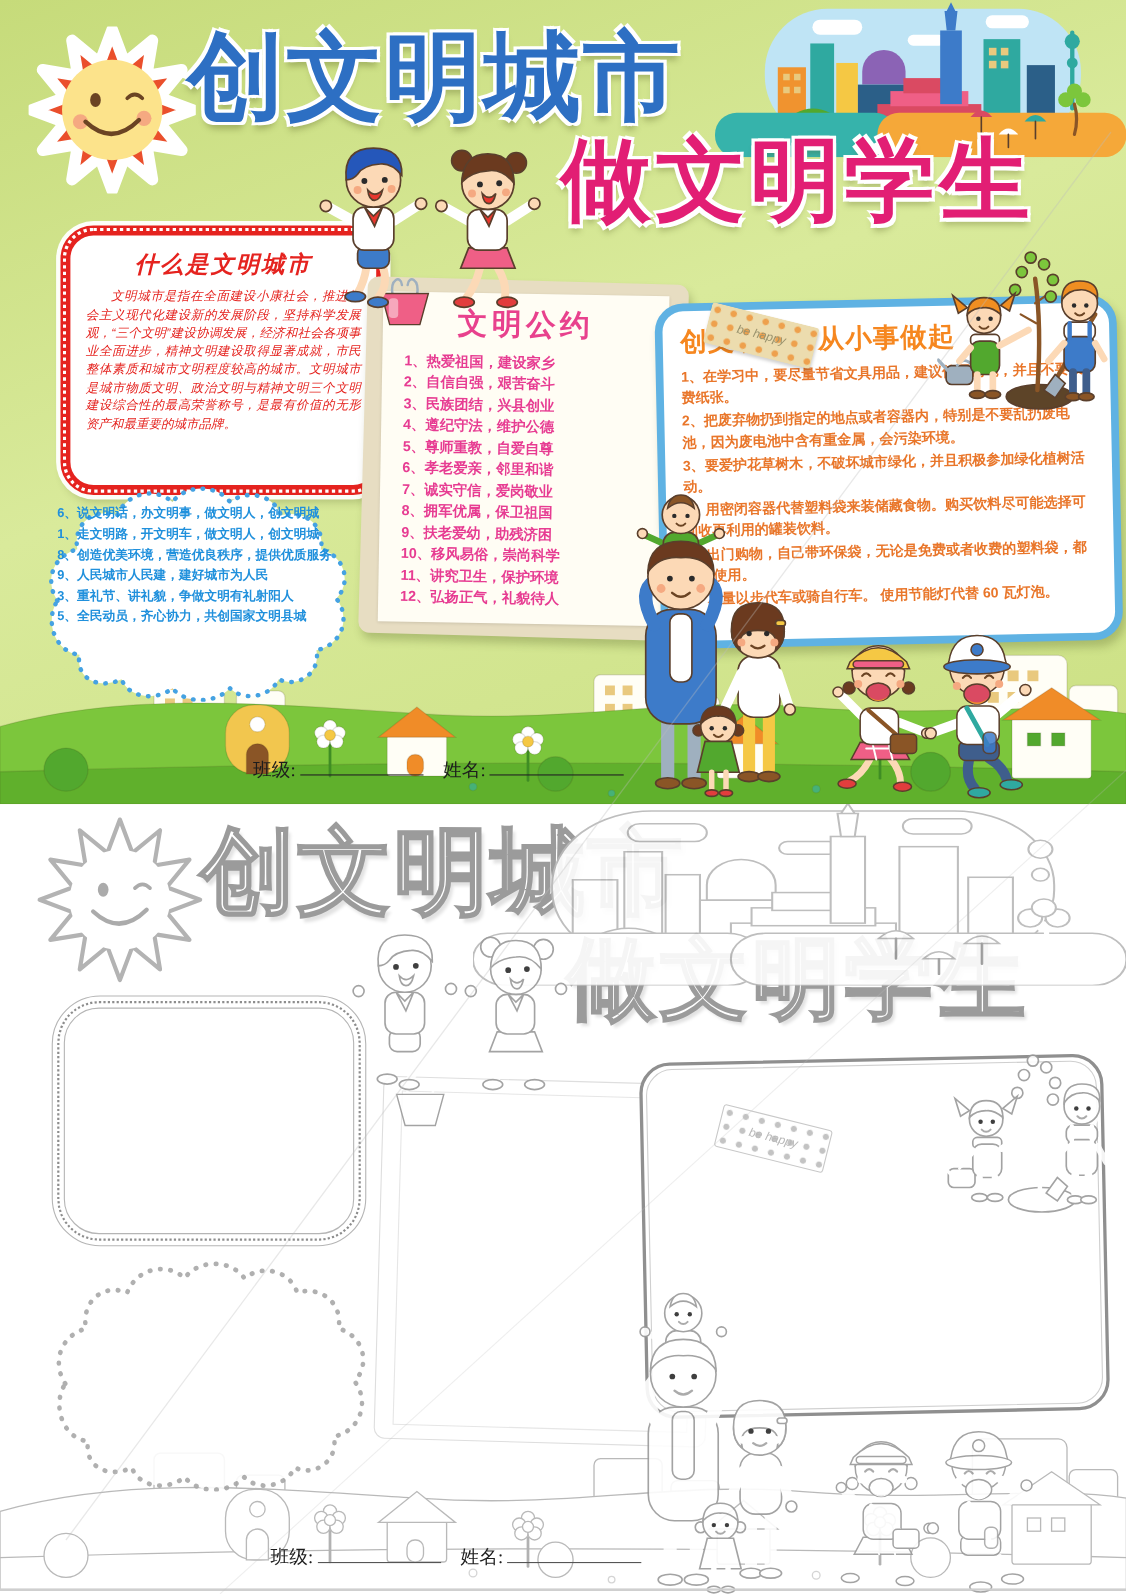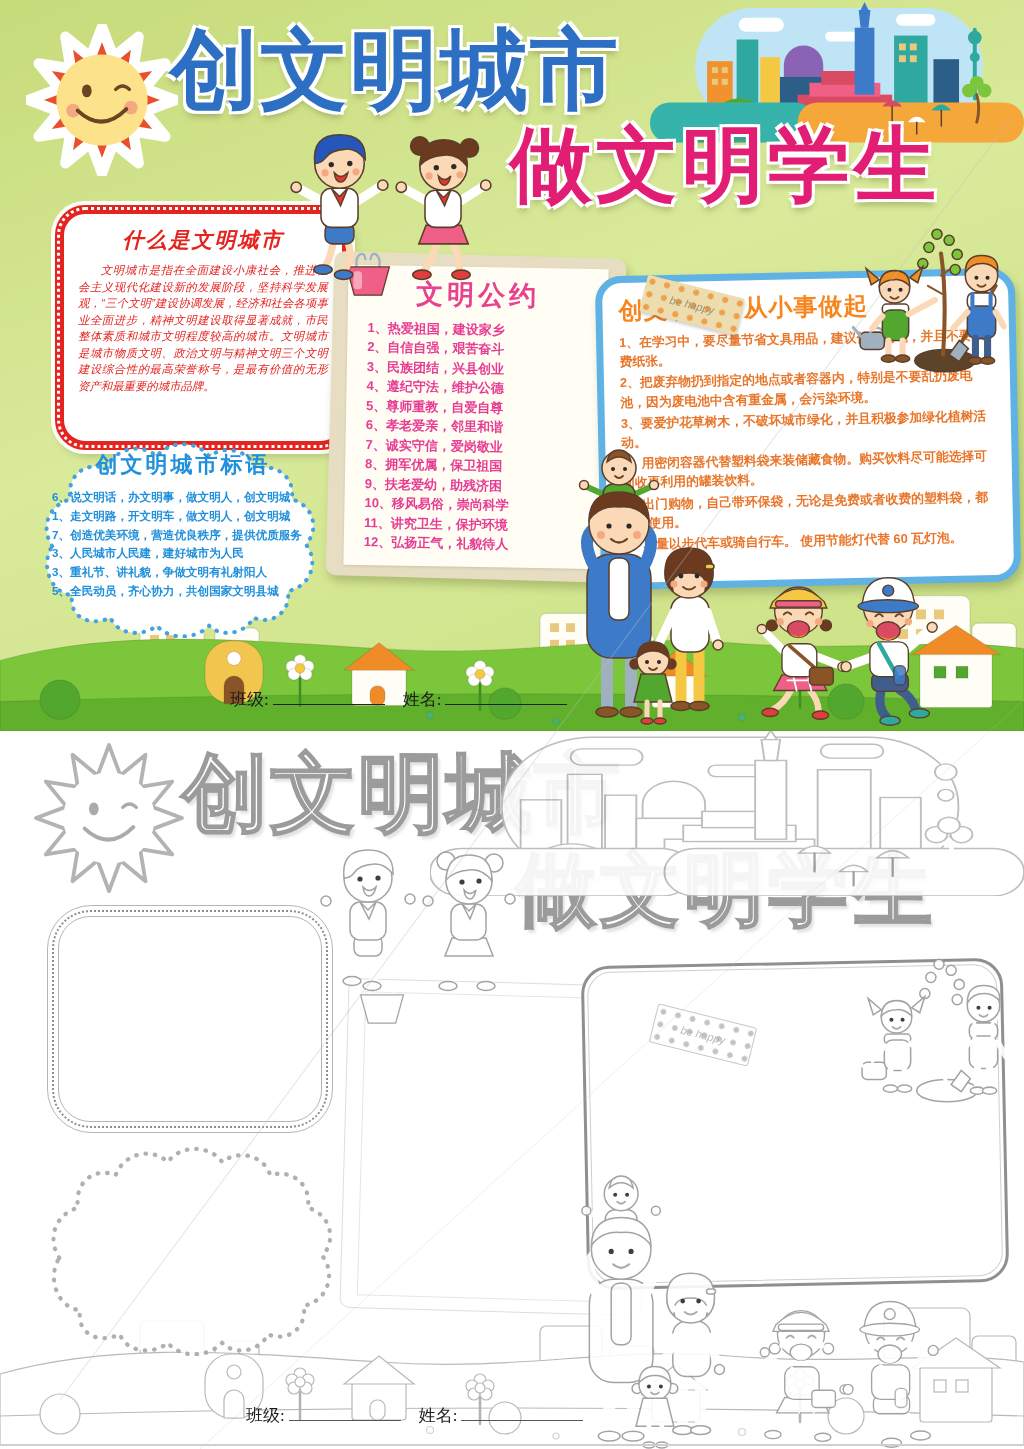--- a/index.html
+++ b/index.html
@@ -559,26 +559,25 @@
 
     <svg id="gardeners-color" class="abs art" style="left:852px;top:226px;width:172px;height:154px" viewBox="0 0 170 150">
         <use href="#sym-gardeners"></use>
       </svg>
 
     <svg id="cloud-color" class="abs art" style="left:22px;top:434px;width:322px;height:204px" viewBox="0 0 320 200" preserveAspectRatio="none">
         <use href="#sym-cloud"></use>
       </svg>
 
     <div id="cloud-content" class="abs">
-      <div class="p-title">创文明城市标语</div>
       <div class="p-list">
         <div class="row">6、说文明话，办文明事，做文明人，创文明城</div>
         <div class="row">1、走文明路，开文明车，做文明人，创文明城</div>
-        <div class="row">7、创造优美环境，营造优良秩序，提供优质服务</div>
-        <div class="row">3、人民城市人民建，建好城市为人民</div>
+        <div class="row">8、创造优美环境，营造优良秩序，提供优质服务</div>
+        <div class="row">9、人民城市人民建，建好城市为人民</div>
         <div class="row">3、重礼节、讲礼貌，争做文明有礼射阳人</div>
         <div class="row">5、全民动员，齐心协力，共创国家文明县城</div>
       </div>
     </div>
 
     <svg id="family-color" class="abs art" style="left:518px;top:436px;width:242px;height:290px" viewBox="0 0 240 290">
         <use href="#sym-family"></use>
       </svg>
 
     <svg id="runkids-color" class="abs art" style="left:730px;top:554px;width:234px;height:174px" viewBox="0 0 230 190">

